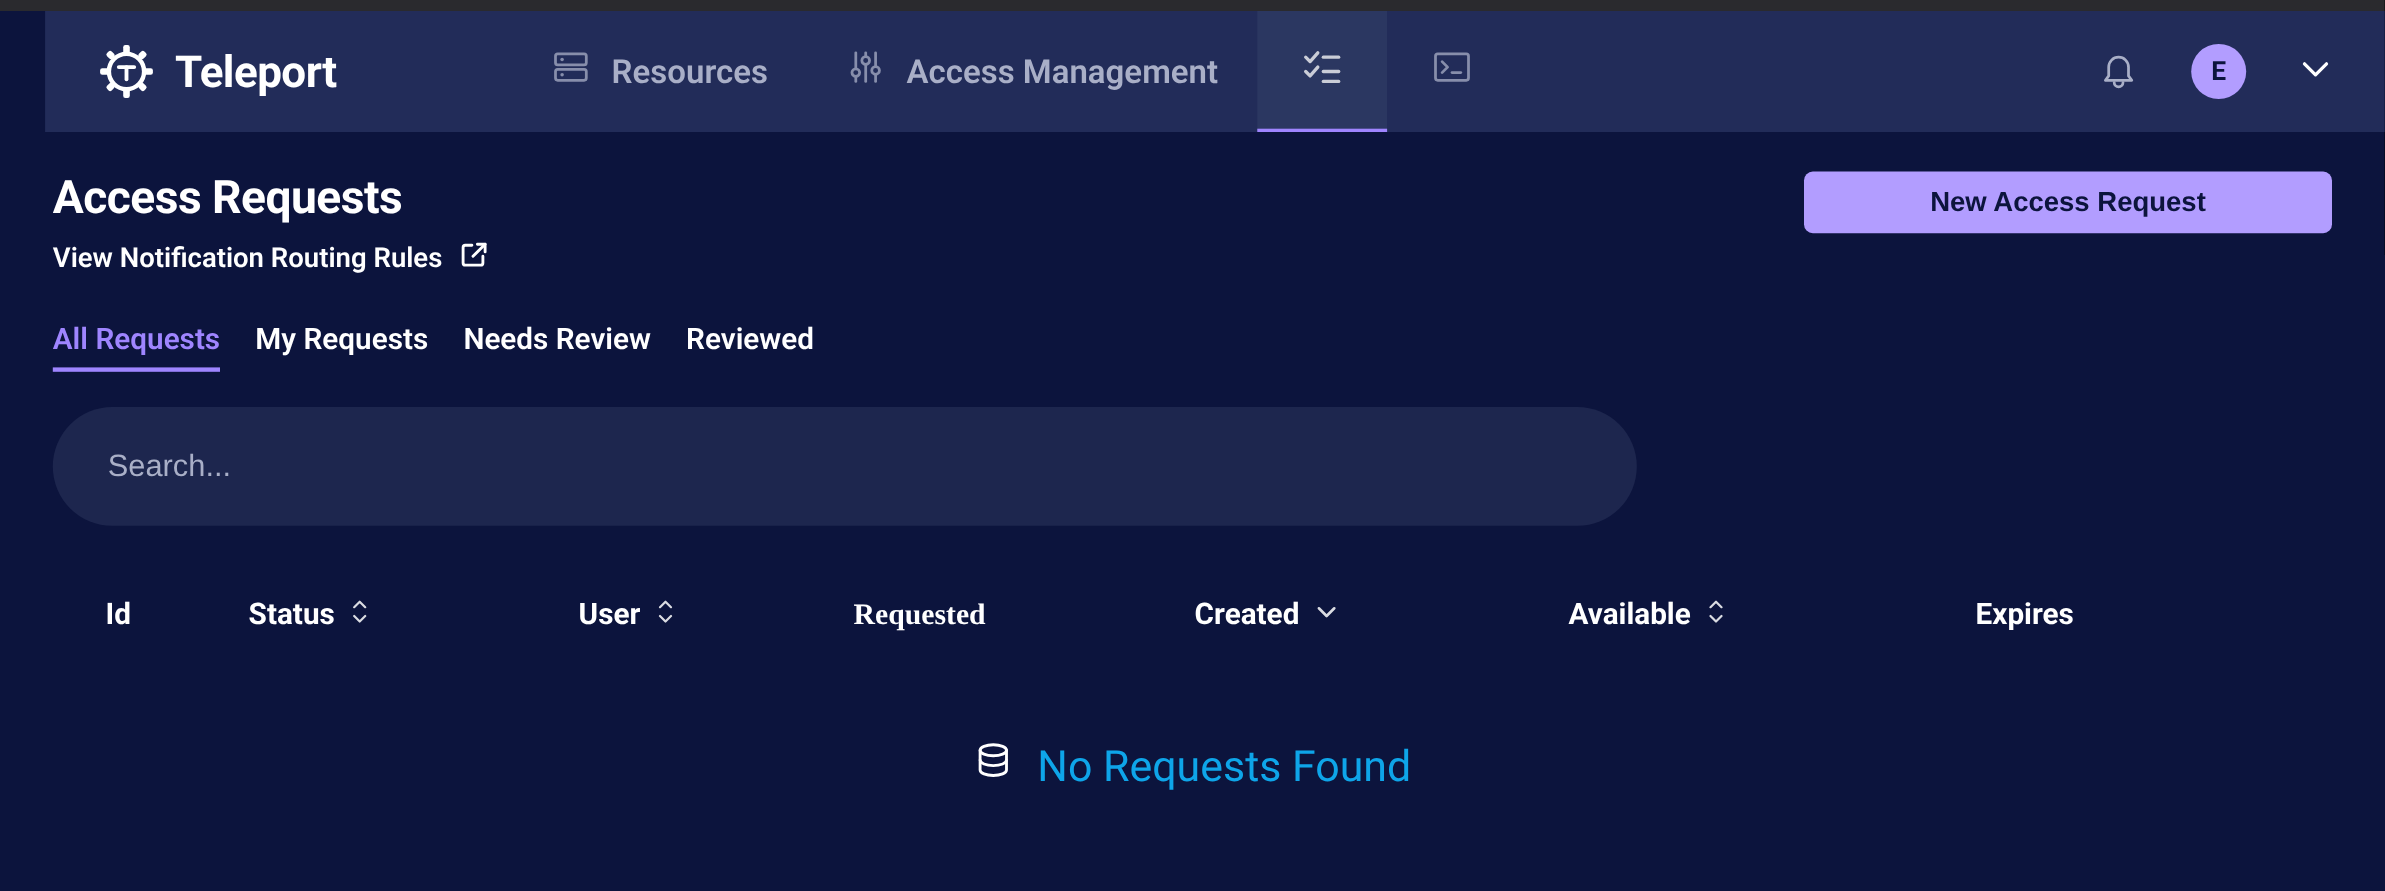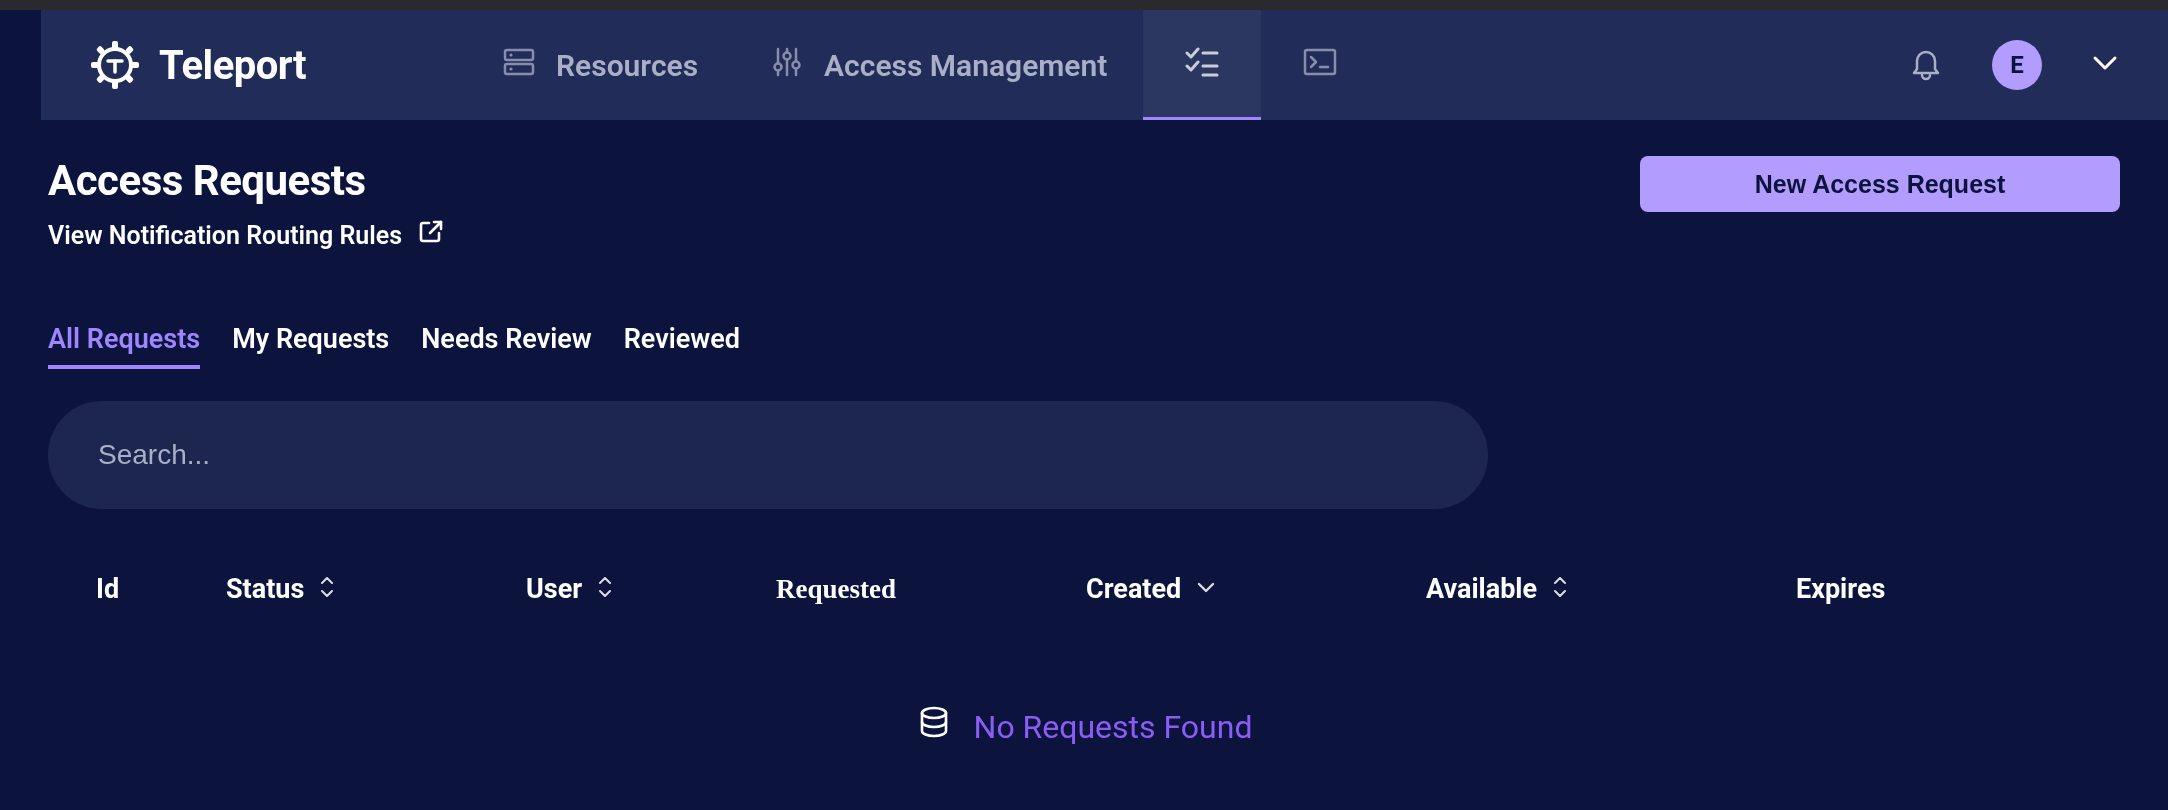--- a/index.html
+++ b/index.html
@@ -143,21 +143,21 @@
     height: 56px;
     min-width: 480px;
     font-size: 25px;
     font-weight: 700;
     cursor: pointer;
   }
   
   .tabs {
     display: flex;
     gap: 32px;
-    margin-top: 72px;
+    margin-top: 40px;
     font-size: 27px;
     font-weight: 600;
   }
   .tab {
     color: #fff;
     padding-bottom: 10px;
     cursor: pointer;
   }
   .tab.active {
     color: var(--accent);
@@ -203,23 +203,23 @@
   .col-available { width: 370px; }
   .col-expires { flex: 1; }
   .sort-icon { opacity:0.85; }
   
   .empty {
     display: flex;
     align-items: center;
     justify-content: center;
     gap: 22px;
     margin-top: 100px;
-    font-size: 32px;
+    font-size: 39px;
     font-weight: 400;
-    color: #8b5cf6;
+    color: #0ea5e9;
   }
 </style>
 </head>
 <body>
 
 <div class="window-chrome"></div>
 
 <div class="app">
 
   <div class="topbar">

